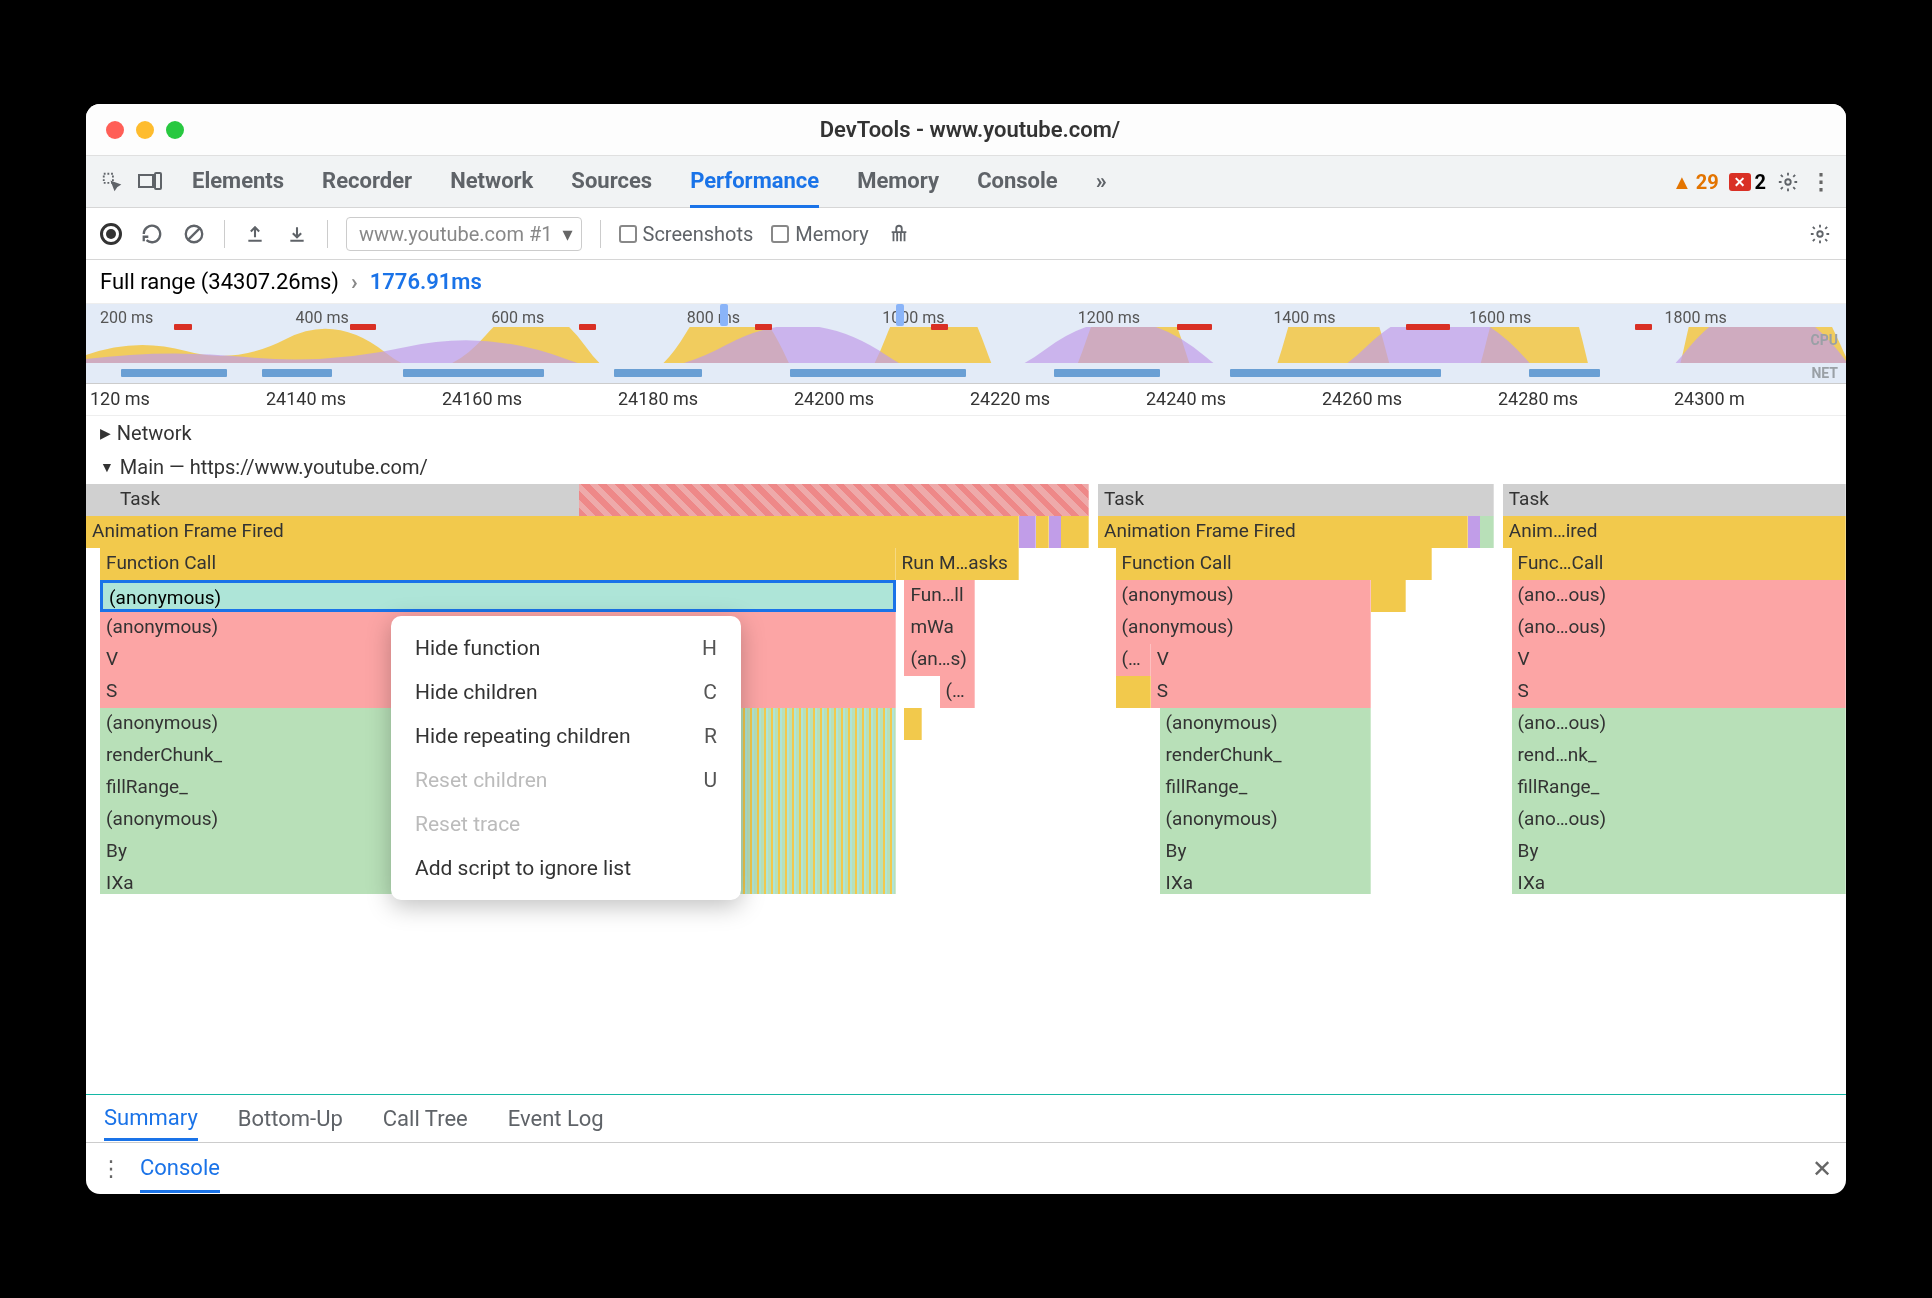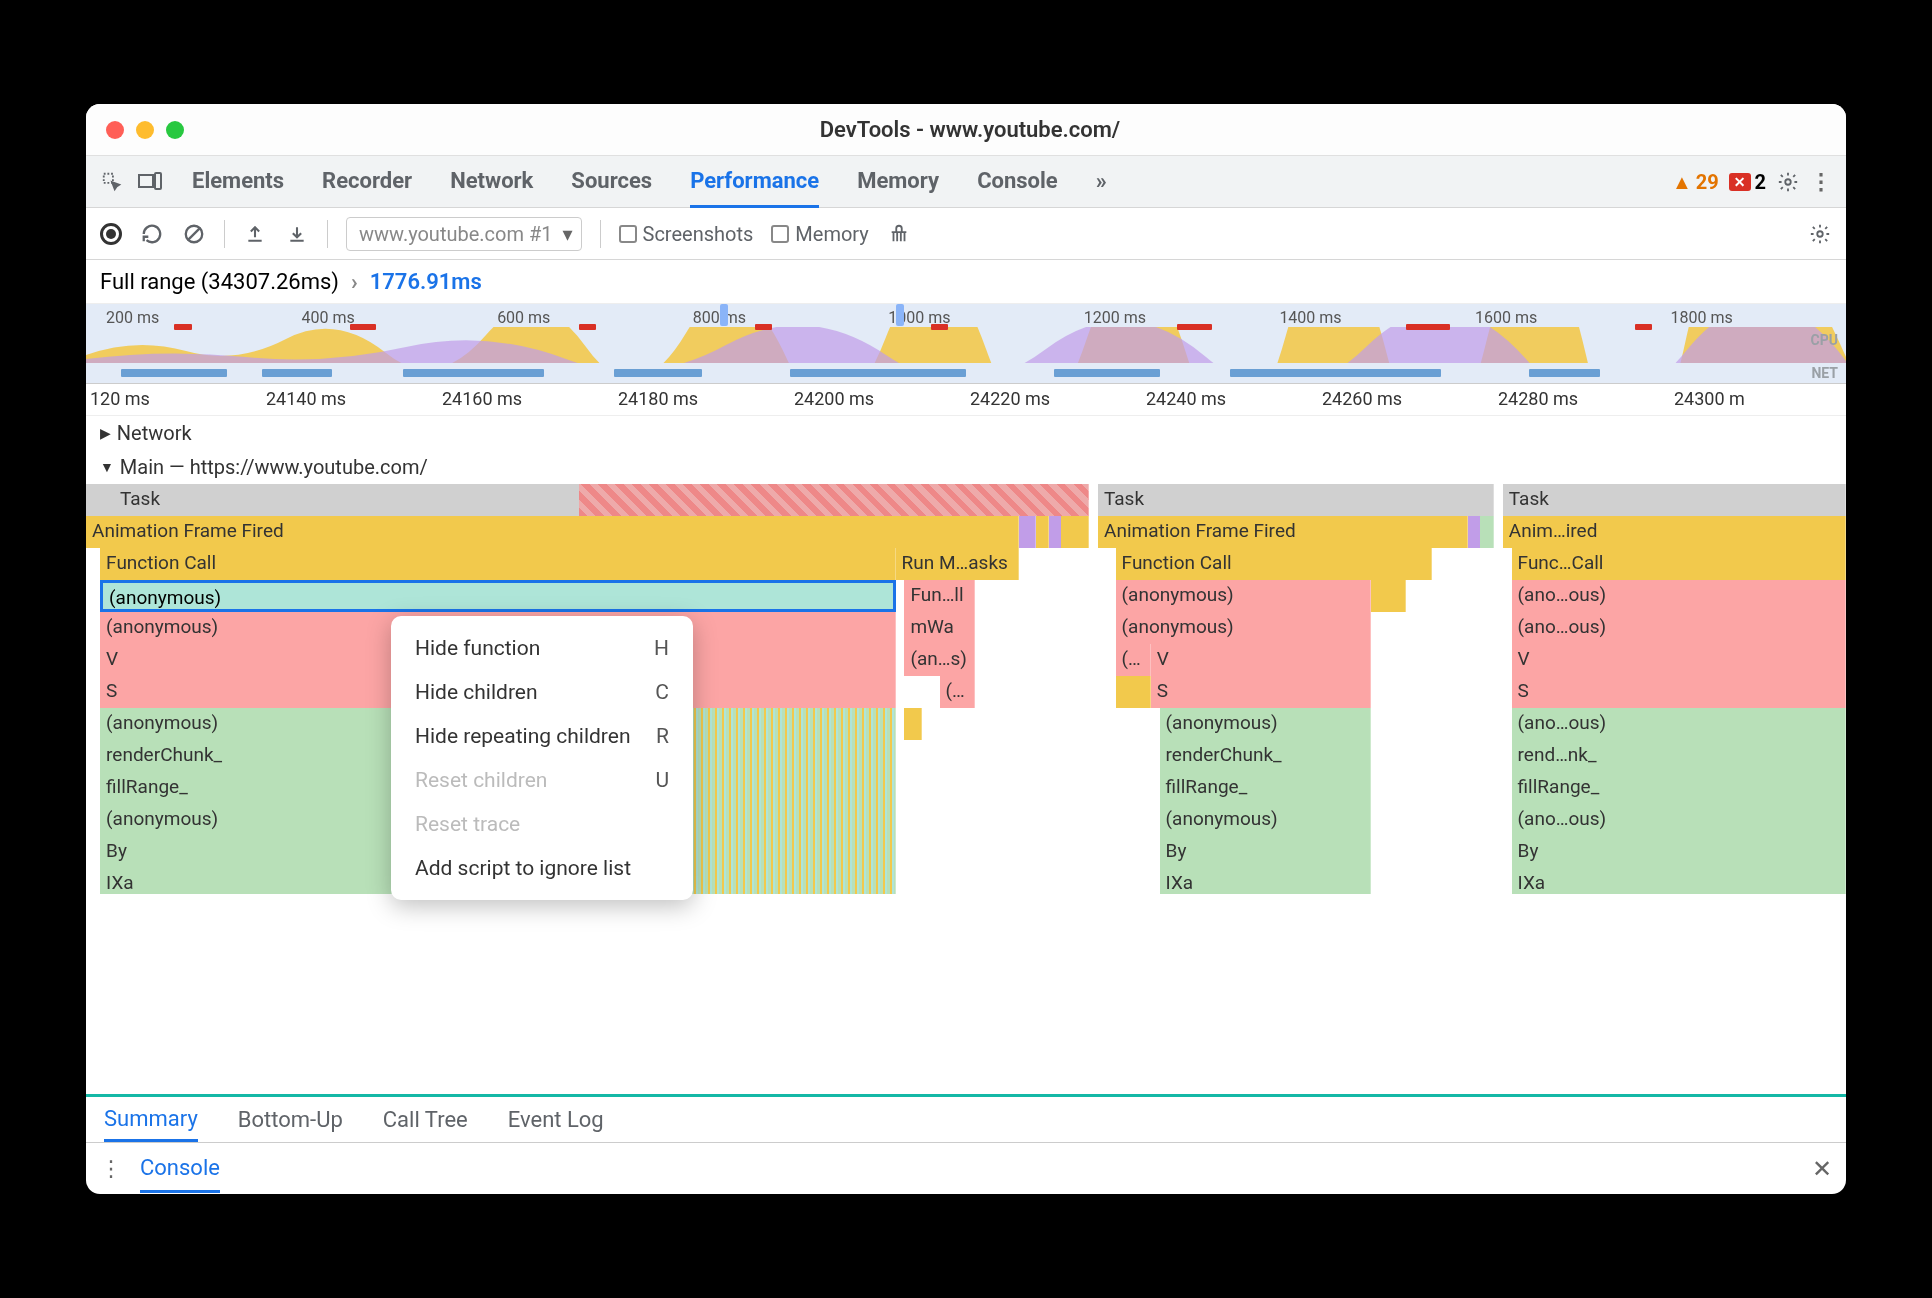--- a/index.html
+++ b/index.html
@@ -26,21 +26,21 @@
 .rec::after{content:'';width:10px;height:10px;background:#333;border-radius:50%;}
 .select { border:1px solid #ccc; border-radius:4px; padding:4px 28px 4px 12px; font-size:20px; color:#888; position:relative;}
 .select::after { content:'▾'; position:absolute; right:8px; top:4px; color:#666;}
 .chk { display:flex; align-items:center; gap:6px;}
 .chk-box { width:18px;height:18px;border:2px solid #888;border-radius:3px;}
 .gear-r{margin-left:auto;}
 .range-bar { height: 44px; display: flex; align-items: center; padding: 0 14px; font-size: 22px; gap:12px; border-bottom:1px solid #eee;}
 .range-current { color:#1a73e8; font-weight:600;}
 .overview { height: 80px; background: linear-gradient(to bottom, #e3ebf7 0%, #e3ebf7 100%); position:relative; border-bottom:1px solid #ccc; overflow:hidden;}
 .overview-ticks { position:absolute; top:0; left:0; right:0; display:flex; font-size:16px; color:#555; padding:4px 0;}
-.overview-tick { flex:1; text-align:left; padding-left:20px;}
+.overview-tick { flex:1; text-align:left; padding-left:14px;}
 .overview-cpu { position:absolute; bottom:20px; left:0; right:0; height:36px;}
 .overview-net { position:absolute; bottom:4px; left:0; right:0; height:10px;}
 .cpu-label { position:absolute; right:8px; top:28px; font-size:14px; font-weight:700; color:#9aa0a6;}
 .net-label { position:absolute; right:8px; bottom:2px; font-size:14px; font-weight:700; color:#9aa0a6;}
 .timeline-ticks { height: 32px; display:flex; font-size:18px; color:#333; border-bottom:1px solid #eee;}
 .timeline-tick { flex:1; padding:4px 0 0 4px;}
 .tracks { flex:0 0 auto; overflow:hidden; position:relative;}
 .track-row { height: 34px; display:flex; align-items:center; font-size:20px; position:relative;}
 .track-label { padding-left: 14px; color:#333; display:flex; align-items:center; gap:6px;}
 .tri { font-size:14px;}
@@ -48,25 +48,25 @@
 .flame-row { position:absolute; height:32px; left:0; right:0; font-size:19px; white-space:nowrap; overflow:hidden;}
 .flame-block { position:absolute; height:100%; padding:3px 6px; overflow:hidden; text-overflow:ellipsis; border-right:1px solid rgba(255,255,255,.3);}
 .task-bg { background:#d0d0d0; color:#333;}
 .task-red { background: repeating-linear-gradient(45deg,#e88,#e88 6px,#eaa 6px,#eaa 12px);}
 .yellow-block { background:#f2c94c; color:#333;}
 .purple-block { background:#c19de8;}
 .teal-block { background:#fca5a5; color:#333;}
 .green-block { background:#b8e0b8; color:#333;}
 .blue-sel { border:3px solid #1a73e8; background:#aee5d8;}
 .stripe { background:repeating-linear-gradient(90deg,#b8e0b8,#b8e0b8 3px,#f2c94c 3px,#f2c94c 5px,#aee5d8 5px,#aee5d8 7px);}
-.context-menu { position:absolute; left:305px; top:512px; width:302px; background:#fff; border-radius:10px; box-shadow:0 6px 24px rgba(0,0,0,.25); padding:10px 0; font-size:21px; z-index:100;}
+.context-menu { position:absolute; left:305px; top:512px; width:350px; background:#fff; border-radius:10px; box-shadow:0 6px 24px rgba(0,0,0,.25); padding:10px 0; font-size:21px; z-index:100;}
 .menu-item { display:flex; justify-content:space-between; padding:10px 24px; color:#333; cursor:pointer;}
 .menu-item.disabled { color:#bbb; cursor:default;}
 .menu-shortcut { color:#555;}
-.bottom-tabs { height:48px; border-top:3px solid #14b8a6; display:flex; align-items:center; gap:40px; padding:0 18px; font-size:22px; color:#5f6368;}
+.bottom-tabs { height:48px; border-top:1px solid #14b8a6; display:flex; align-items:center; gap:40px; padding:0 18px; font-size:22px; color:#5f6368;}
 .bottom-tabs .btab.active { color:#1a73e8; border-bottom:3px solid #1a73e8; padding-bottom:8px; margin-bottom:-8px;}
 .console-drawer { height:52px; border-top:1px solid #ccc; display:flex; align-items:center; padding:0 14px; gap:18px; font-size:22px;}
 .console-label { color:#1a73e8; border-bottom:3px solid #1a73e8; padding:10px 0;}
 .close-x { margin-left:auto; font-size:24px; color:#666; cursor:pointer;}
 .vdots { font-size:22px; color:#666;}
 .ov-bar { position:absolute; height:8px; border-radius:1px;}
 </style>
 </head>
 <body>
 

